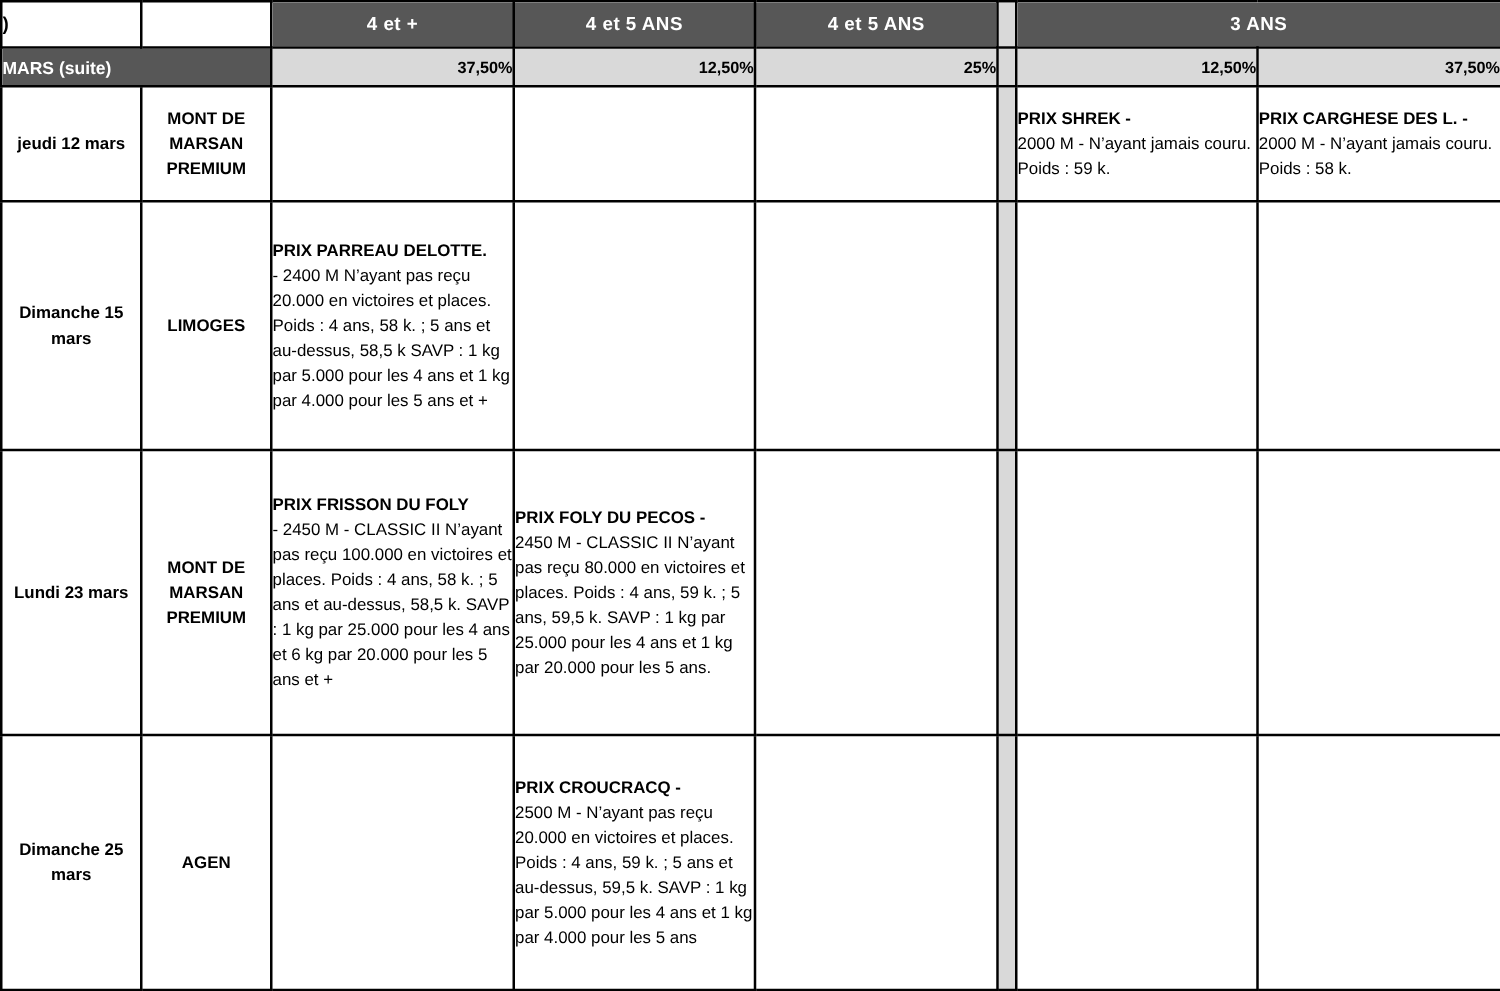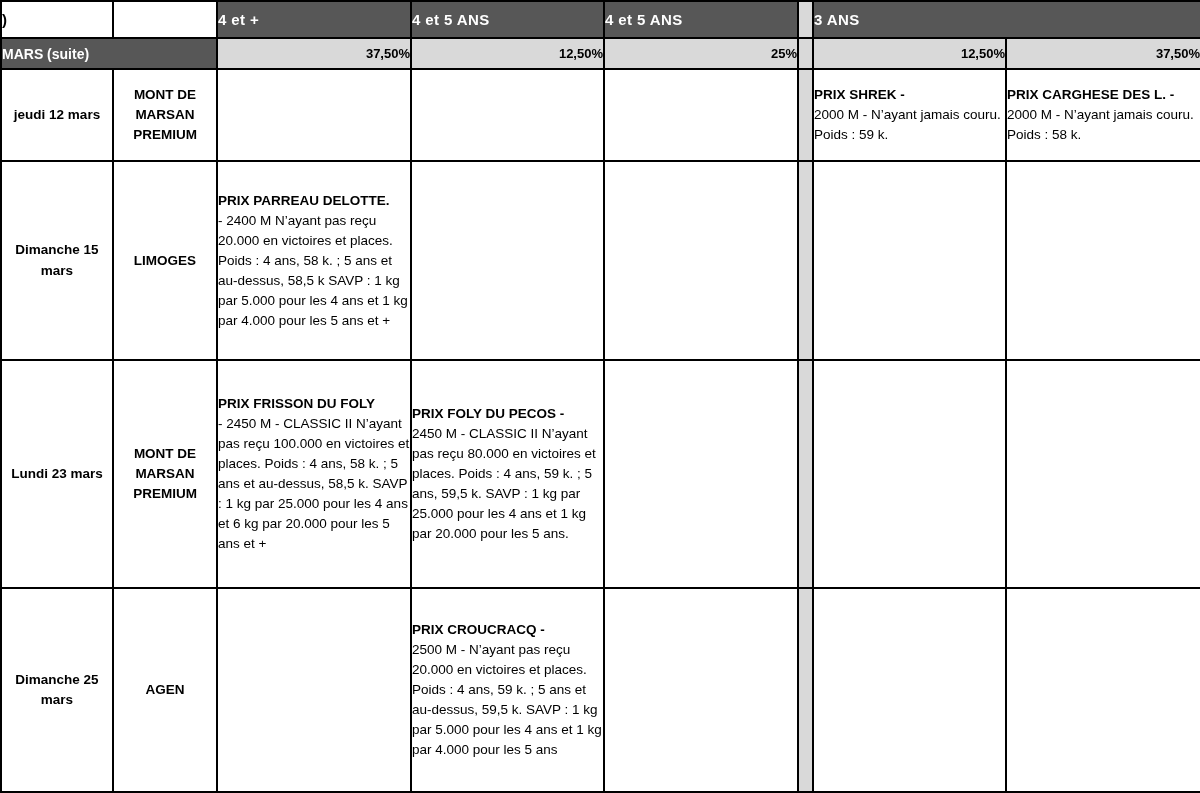--- a/index.html
+++ b/index.html
@@ -33,21 +33,21 @@
     font-size: 15px;
     text-align: left;
     padding-left: 1px;
   }
   td.blank-hdr { background: #ffffff; }
   td.grp-hdr {
     background: #575757;
     color: #ffffff;
     font-weight: bold;
     font-size: 15px;
-    text-align: left;
+    text-align: center;
     letter-spacing: 0.4px;
     margin-left: 46px;
   }
   
   td.month-hdr {
     background: #575757;
     color: #ffffff;
     font-weight: bold;
     font-size: 14px;
     text-align: left;

